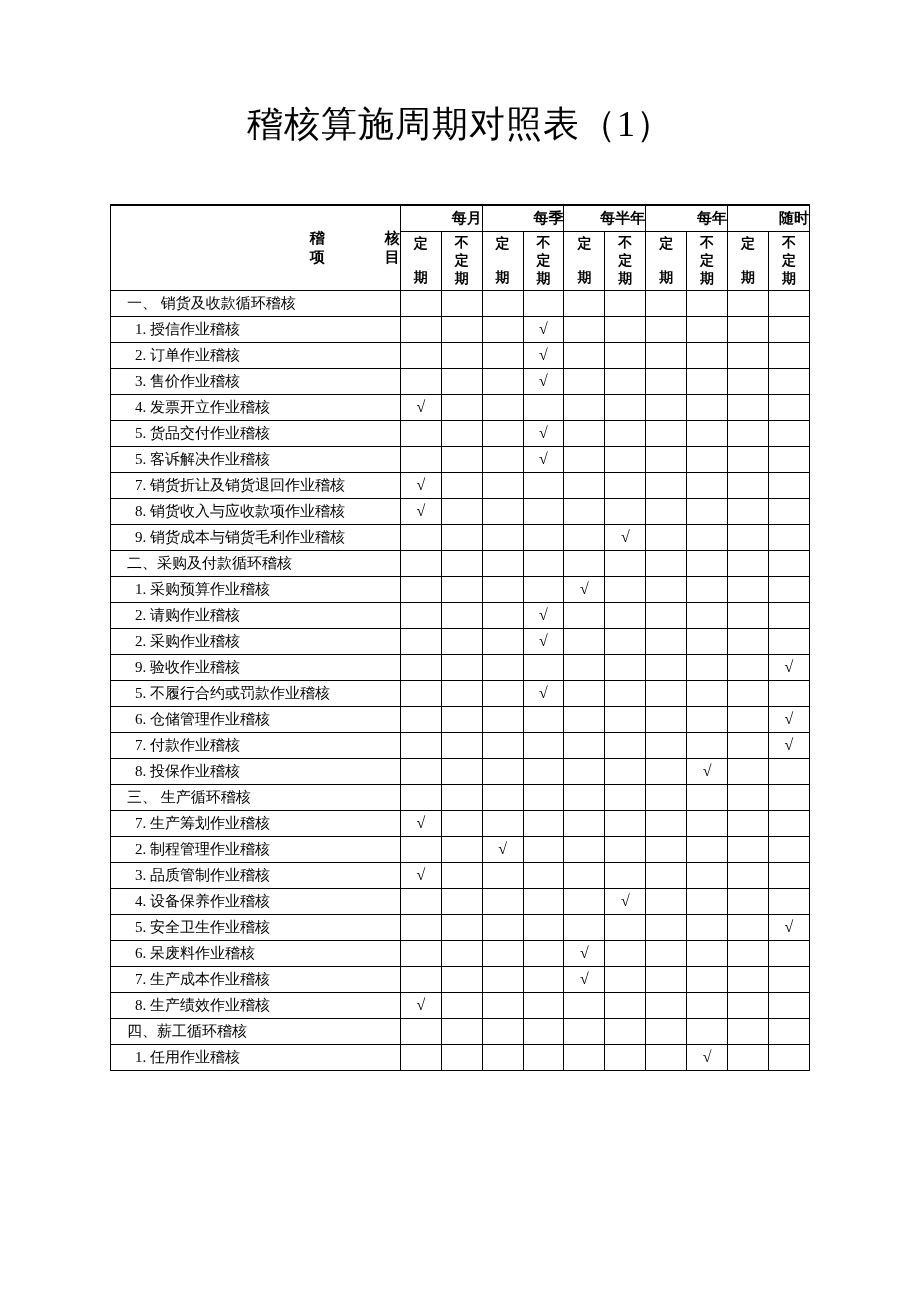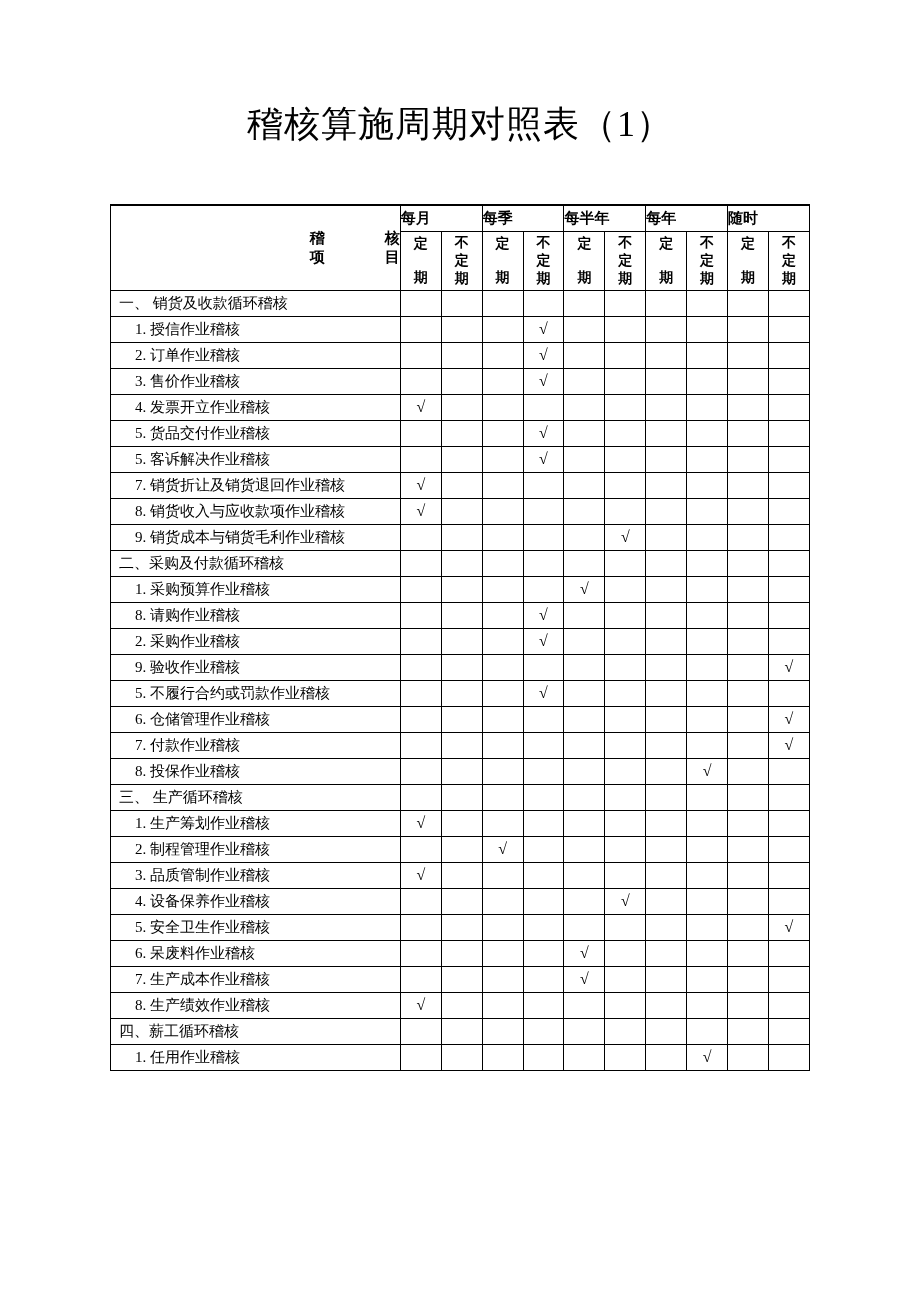--- a/index.html
+++ b/index.html
@@ -27,32 +27,32 @@
       border: 1px solid #000;
       height: 26px;
       vertical-align: middle;
     }
     .hdr-top { border-top: 2px solid #000; }
     .hdr-item {
       text-align: right;
       width: 290px;
     }
     .hdr-period {
-      text-align: left;
+      text-align: right;
       width: 82px;
     }
     .hdr-sub {
       text-align: center;
       width: 41px;
       font-size: 14px;
       padding: 2px 0;
     }
     .item-cell {
       text-align: left;
-      padding-left: 8px;
+      padding-left: 16px;
       white-space: nowrap;
     }
     .sub-item { padding-left: 24px; }
     .check-cell { text-align: center; }
     .tick { font-size: 16px; }
     .spaced-label span { display: inline-block; }
   </style>
 </head>
 <body>
 
@@ -237,21 +237,21 @@
         <td class="check-cell"></td>
         <td class="check-cell"></td>
         <td class="check-cell"><span class="tick">√</span></td>
         <td class="check-cell"></td>
         <td class="check-cell"></td>
         <td class="check-cell"></td>
         <td class="check-cell"></td>
         <td class="check-cell"></td>
       </tr>
       <tr>
-        <td class="item-cell sub-item">8. 请购作业稽核</td>
+        <td class="item-cell sub-item">2. 请购作业稽核</td>
         <td class="check-cell"></td>
         <td class="check-cell"></td>
         <td class="check-cell"></td>
         <td class="check-cell"><span class="tick">√</span></td>
         <td class="check-cell"></td>
         <td class="check-cell"></td>
         <td class="check-cell"></td>
         <td class="check-cell"></td>
         <td class="check-cell"></td>
         <td class="check-cell"></td>
@@ -341,21 +341,21 @@
         <td class="check-cell"></td>
         <td class="check-cell"></td>
         <td class="check-cell"></td>
         <td class="check-cell"></td>
         <td class="check-cell"></td>
         <td class="check-cell"></td>
         <td class="check-cell"></td>
         <td class="check-cell"></td>
       </tr>
       <tr>
-        <td class="item-cell sub-item">1. 生产筹划作业稽核</td>
+        <td class="item-cell sub-item">7. 生产筹划作业稽核</td>
         <td class="check-cell"><span class="tick">√</span></td>
         <td class="check-cell"></td>
         <td class="check-cell"></td>
         <td class="check-cell"></td>
         <td class="check-cell"></td>
         <td class="check-cell"></td>
         <td class="check-cell"></td>
         <td class="check-cell"></td>
         <td class="check-cell"></td>
         <td class="check-cell"></td>

